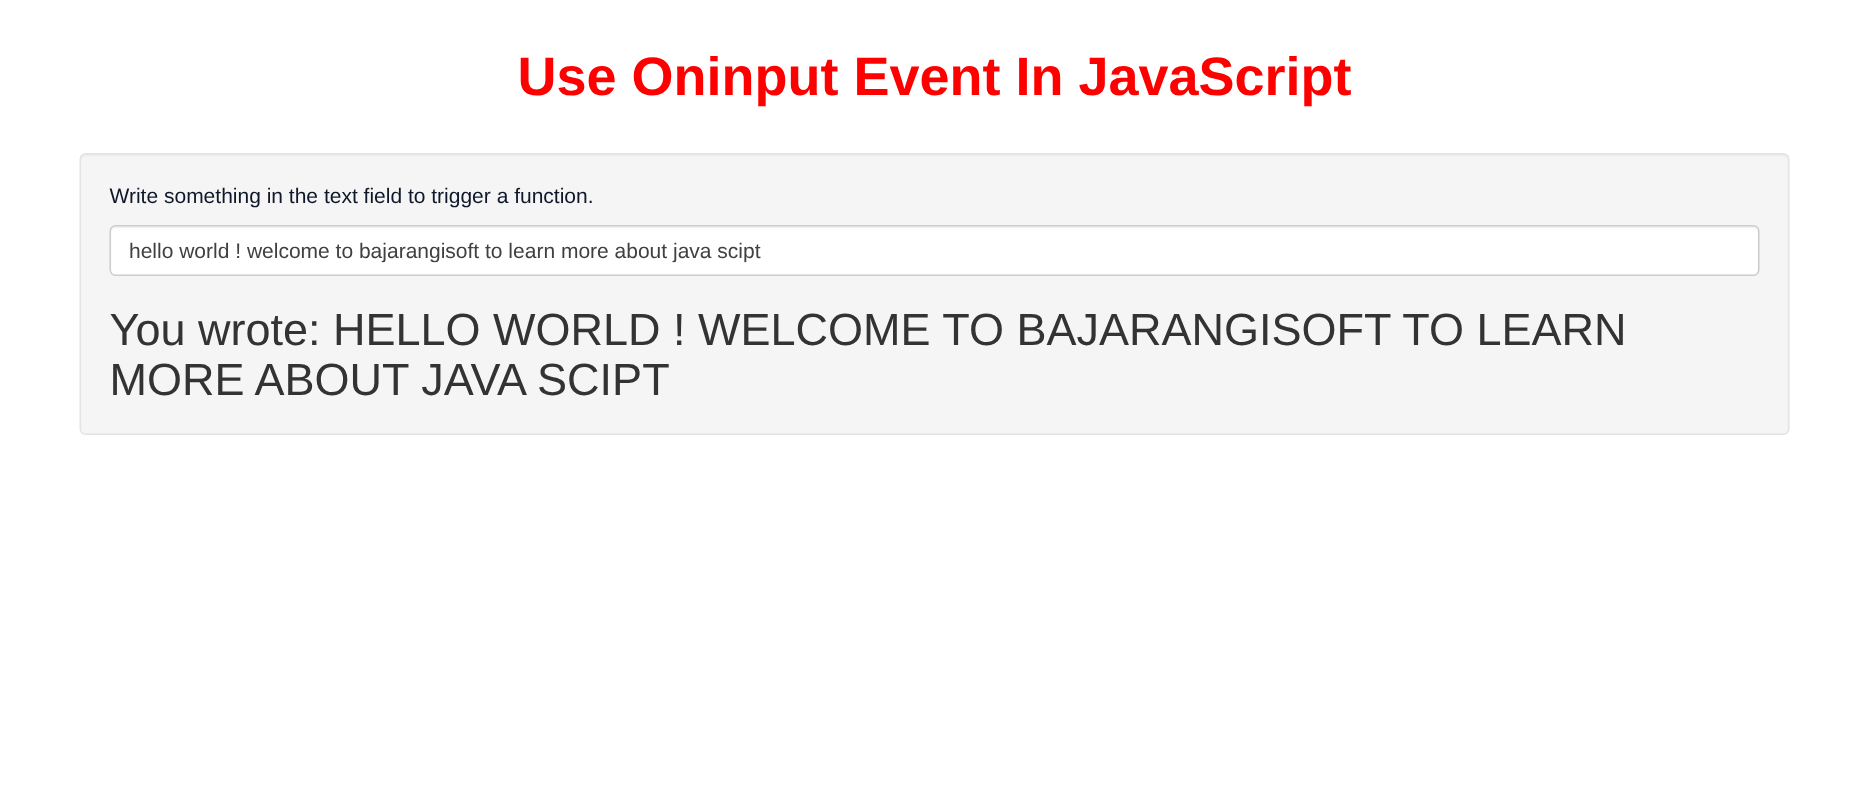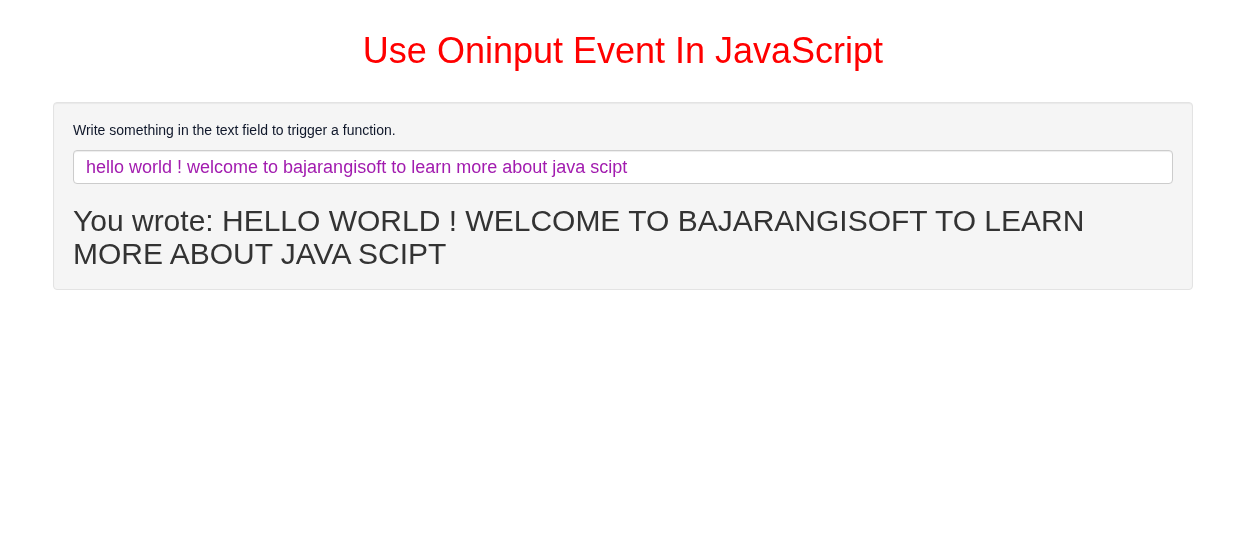--- a/index.html
+++ b/index.html
@@ -13,21 +13,21 @@
       color: #333333;
     }
     .container {
       max-width: 1170px;
       margin: 0 auto;
       padding: 0 15px;
     }
     .page-title {
       color: #ff0000;
       font-size: 36px;
-      font-weight: 400;
+      font-weight: 700;
       text-align: center;
       margin-top: 30px;
       margin-bottom: 30px;
     }
     .well {
       background-color: #f5f5f5;
       border: 1px solid #e3e3e3;
       border-radius: 4px;
       padding: 19px;
       box-shadow: inset 0 1px 1px rgba(0,0,0,0.05);
@@ -35,23 +35,23 @@
     }
     .instruction {
       font-size: 14px;
       color: #0f172a;
       margin-bottom: 12px;
     }
     .text-input {
       width: 100%;
       height: 34px;
       padding: 6px 12px;
-      font-size: 18px;
+      font-size: 14px;
       line-height: 1.42857143;
-      color: #a21caf;
+      color: #404040;
       background-color: #ffffff;
       border: 1px solid #cccccc;
       border-radius: 4px;
       box-shadow: inset 0 1px 1px rgba(0,0,0,0.075);
       margin-bottom: 15px;
     }
     .output-heading {
       font-size: 30px;
       font-weight: 500;
       color: #333333;

